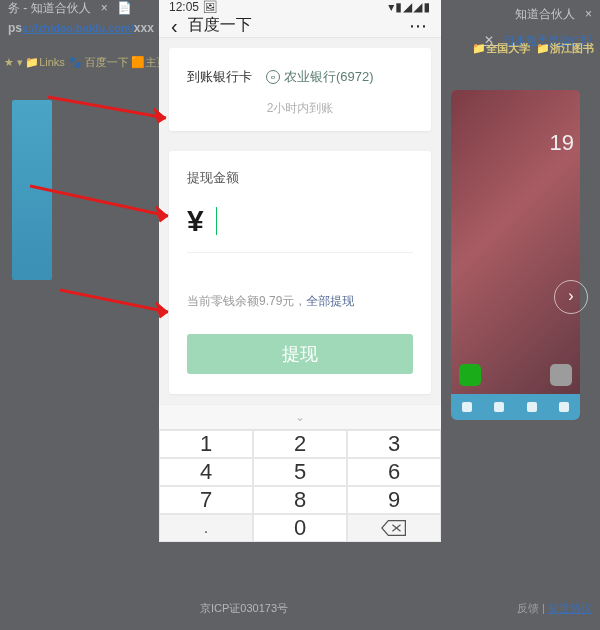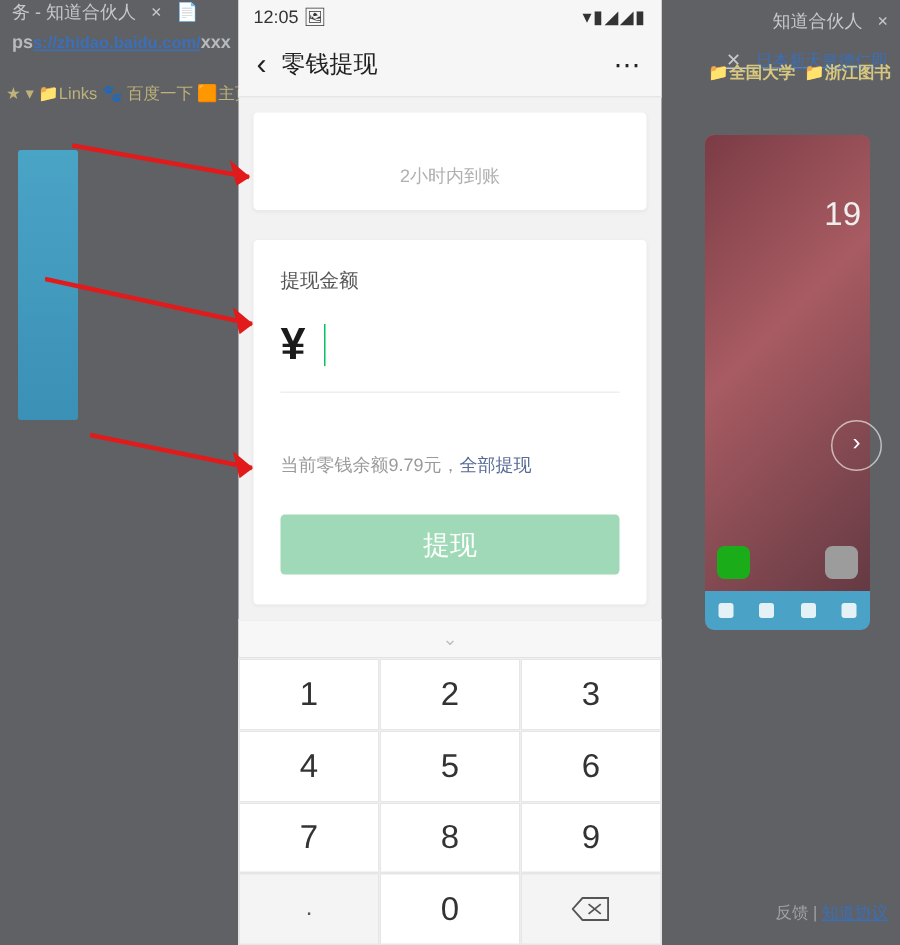--- a/index.html
+++ b/index.html
@@ -76,20 +76,21 @@
   
   .right-phone {
     position: absolute;
     right: 20px;
     top: 90px;
     width: 110px;
     height: 330px;
     background: #ef4444;
     border-radius: 6px;
     overflow: hidden;
+    padding-left: 19px;
   }
   .right-phone .wpblock {
     position:absolute; inset:0;
     background: linear-gradient(135deg,#7b3c45 0%, #a85b62 40%, #5d3640 100%);
   }
   .right-phone .clock {
     position:absolute; right:6px; top:40px;
     color:#efefef; font-size:22px; font-weight:300;
   }
   .right-phone .wechat {
@@ -117,21 +118,21 @@
     line-height:30px;
     text-align:center;
     z-index:2;
   }
   
   .phone {
     position: absolute;
     left: 159px;
     top: 0;
     width: 282px;
-    height: 630px;
+    height: 542px;
     background: #f2f2f2;
     z-index: 5;
     display:flex;
     flex-direction:column;
   }
   .statusbar {
     height: 22px;
     background:#f6f6f6;
     color:#333;
     font-size:12px;
@@ -295,27 +296,34 @@
 <div class="phone">
   <div class="statusbar">
     <span>
       <span>12:05</span>&nbsp;<span>🖼</span>
     </span>
     <span class="right-icons">▾▮◢◢▮</span>
   </div>
   <div class="titlebar">
     <div class="left">
       <span class="back">‹</span>
-      <span>零钱提现</span>
+      <span>百度一下</span>
     </div>
     <span class="more">⋯</span>
   </div>
 
   <div class="card">
     <div class="bank-block">
+      <div class="bank-row">
+        <span>到账银行卡</span>
+        <span class="bank-name">
+          <span class="bank-badge">¤</span>
+          <span>农业银行(6972)</span>
+        </span>
+      </div>
       <div class="arrival-time">2小时内到账</div>
     </div>
   </div>
 
   <div class="card">
     <div class="amount-block">
       <div class="amount-label">提现金额</div>
       <div class="amount-input-row">
         <span class="currency">¥</span>
         <span class="cursor"></span>

